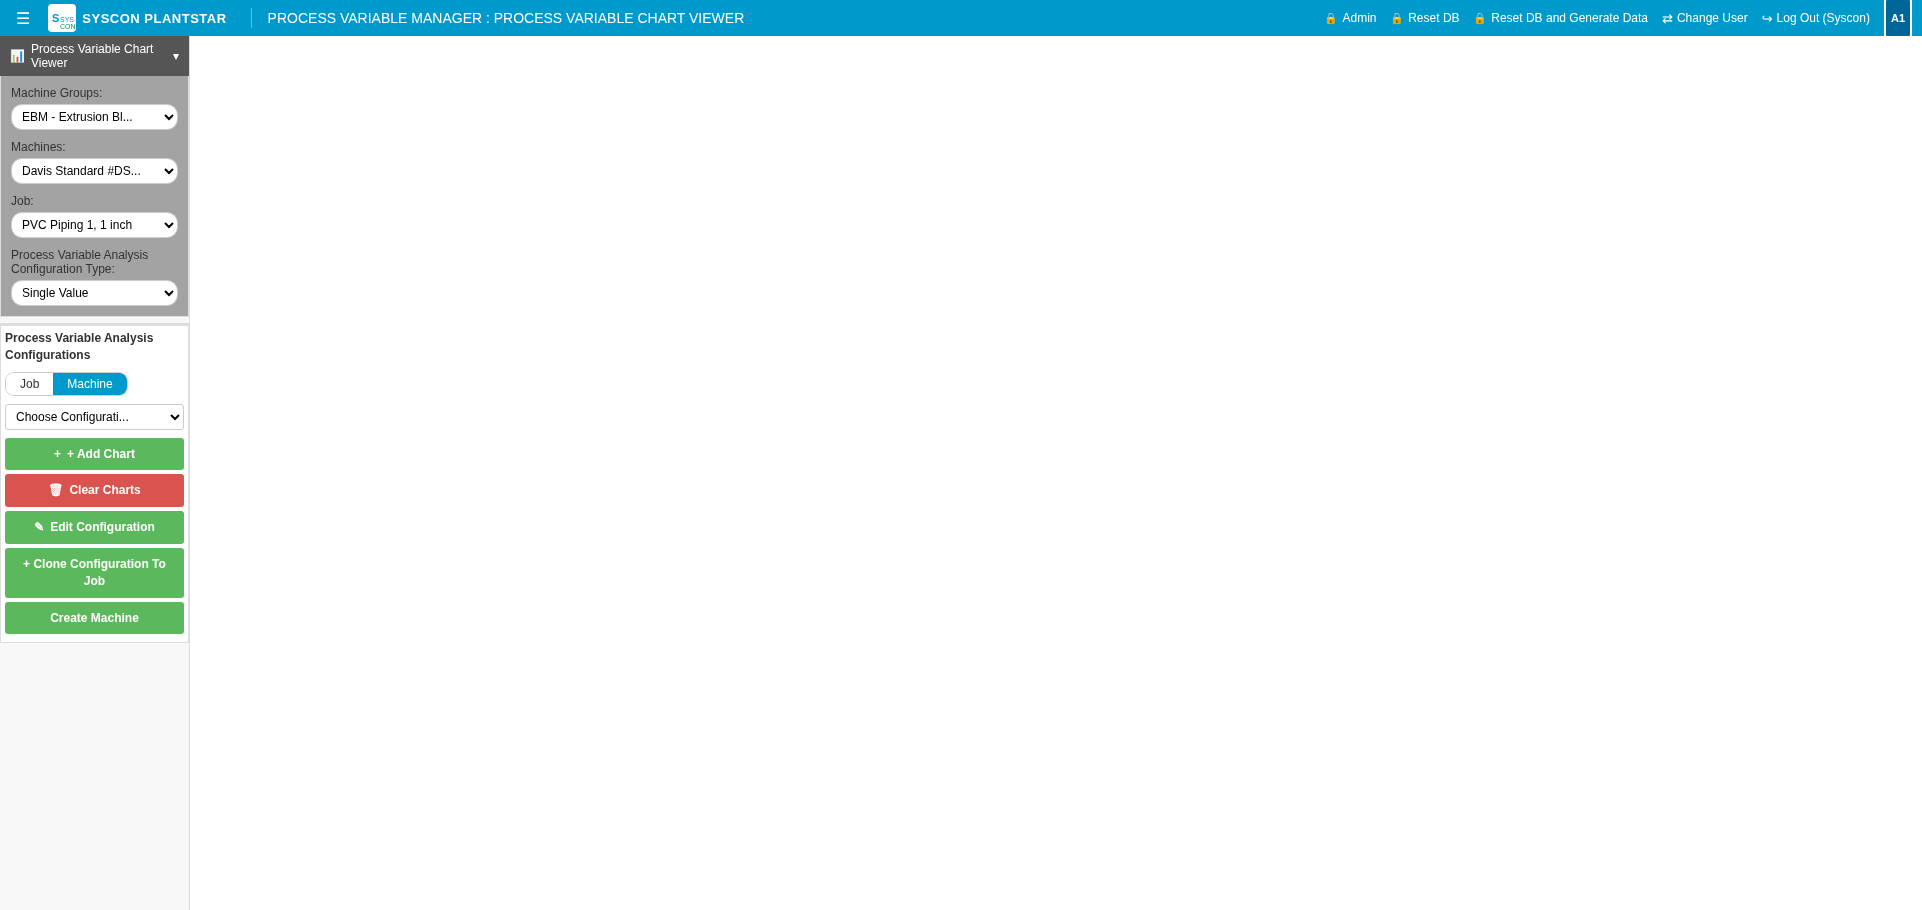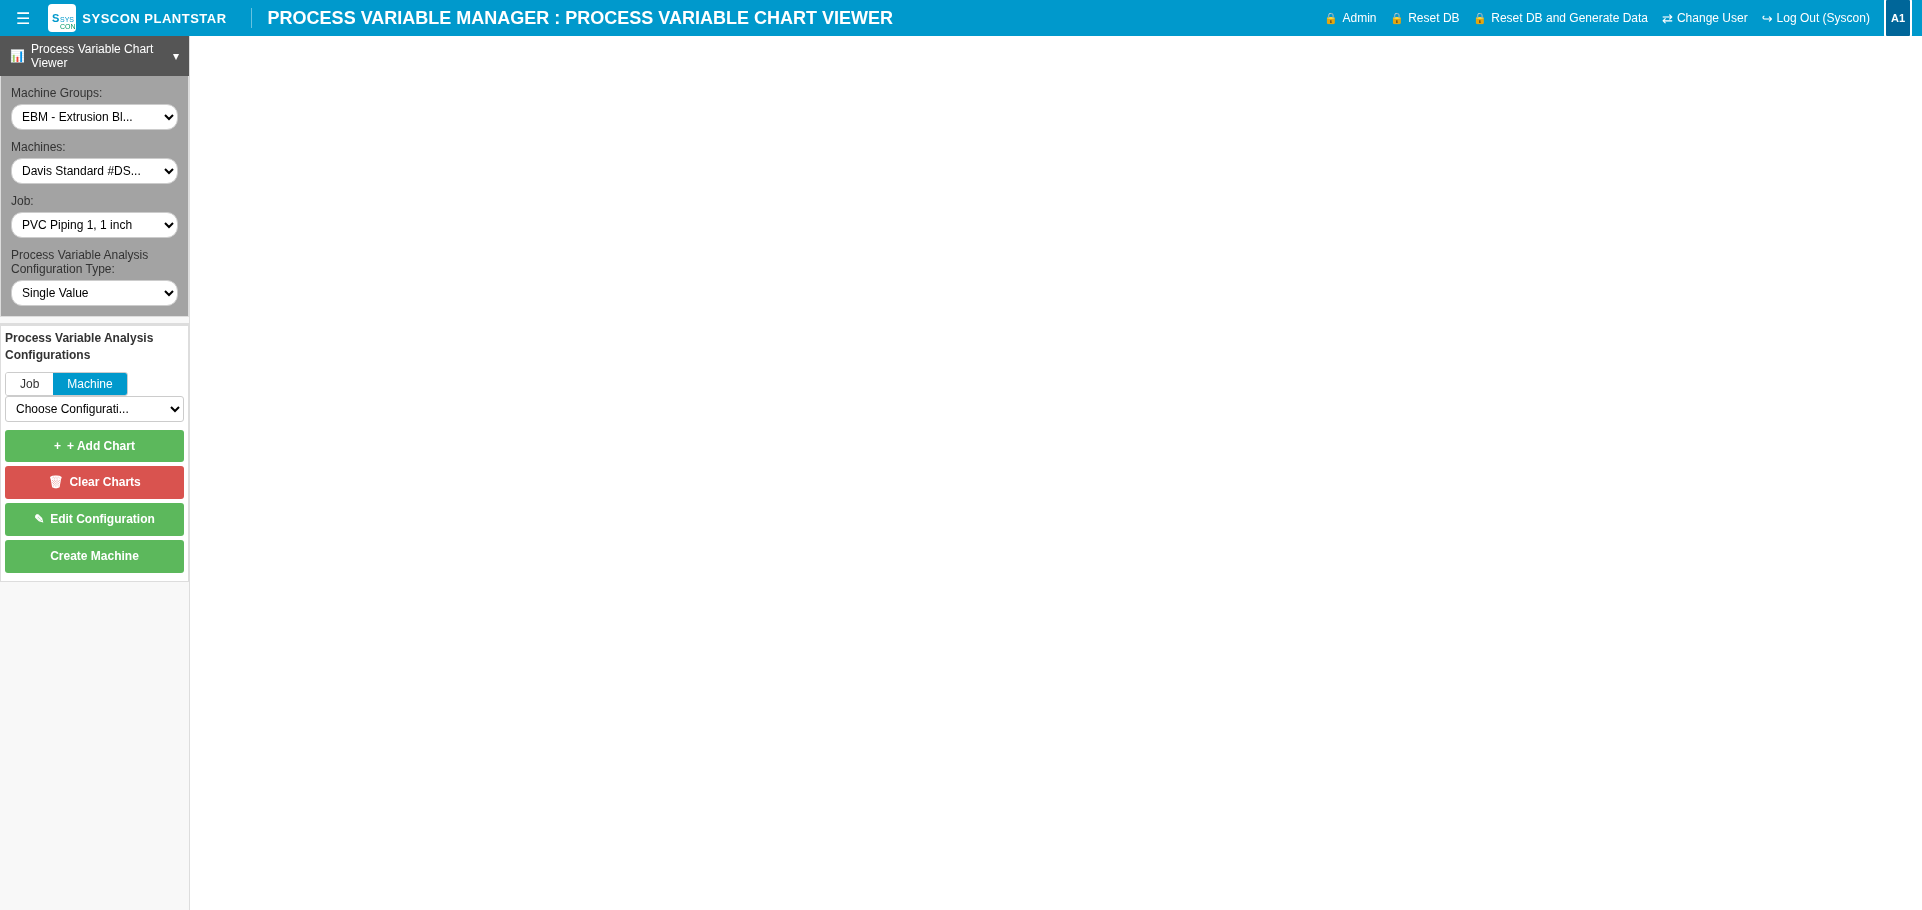--- a/index.html
+++ b/index.html
@@ -143,22 +143,23 @@
     .config-panel-title {
       font-size: 12px;
       font-weight: bold;
       color: #333;
       margin-bottom: 8px;
       line-height: 1.4;
     }
     .toggle-group {
       display: flex;
       border: 1px solid #ccc;
-      border-radius: 3px;
+      border-radius: 9px;
       overflow: hidden;
+      margin-bottom: 8px;
       width: fit-content;
     }
     .toggle-btn {
       padding: 4px 14px;
       font-size: 12px;
       border: none;
       cursor: pointer;
       background: white;
       color: #333;
     }
@@ -222,21 +223,21 @@
       <rect width="28" height="28" rx="4" fill="white"></rect>
       <text x="4" y="18" font-size="11" font-weight="bold" fill="#0099cc">S</text>
       <text x="12" y="18" font-size="7" fill="#0099cc">SYS</text>
       <text x="12" y="25" font-size="7" fill="#009966">CON</text>
     </svg>
     <span class="nav-title">SYSCON PLANTSTAR</span>
   </div>
 
   <div class="nav-separator"></div>
 
-  <span style="font-size:18px;font-weight:bold;color:white;">PROCESS VARIABLE MANAGER : PROCESS VARIABLE CHART VIEWER</span>
+  <span style="font-size:14px;font-weight:normal;color:white;">PROCESS VARIABLE MANAGER : PROCESS VARIABLE CHART VIEWER</span>
 
   <div class="nav-right">
     <div class="nav-right-item">
       <span class="lock-icon"></span>
       <span>Admin</span>
     </div>
     <div class="nav-right-item">
       <span class="lock-icon"></span>
       <span>Reset DB</span>
     </div>
@@ -310,20 +311,23 @@
       <button class="action-btn btn-red">
         <span>🗑</span>
         <span>Clear Charts</span>
       </button>
 
       <button class="action-btn btn-green">
         <span>✎</span>
         <span>Edit Configuration</span>
       </button>
 
+      <button class="action-btn btn-green">
+        <span>+ Clone Configuration To Job</span>
+      </button>
 
       <button class="action-btn btn-green" style="margin-top:2px;">
         <span>Create Machine</span>
       </button>
     </div>
 
   </div>
 
   <div class="content-area">
     

